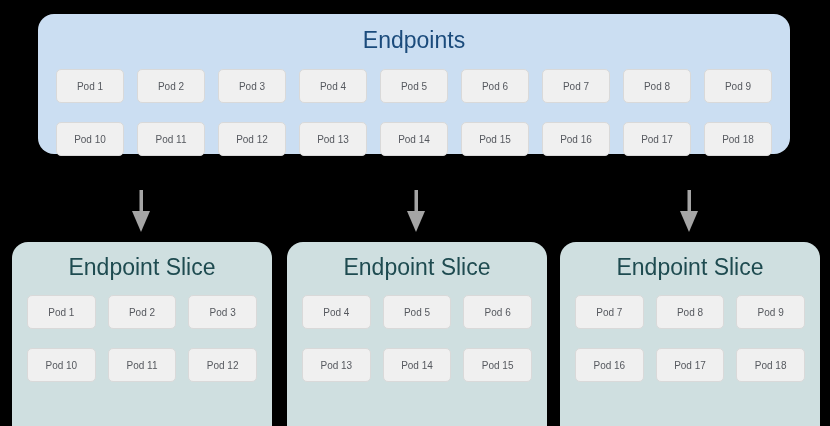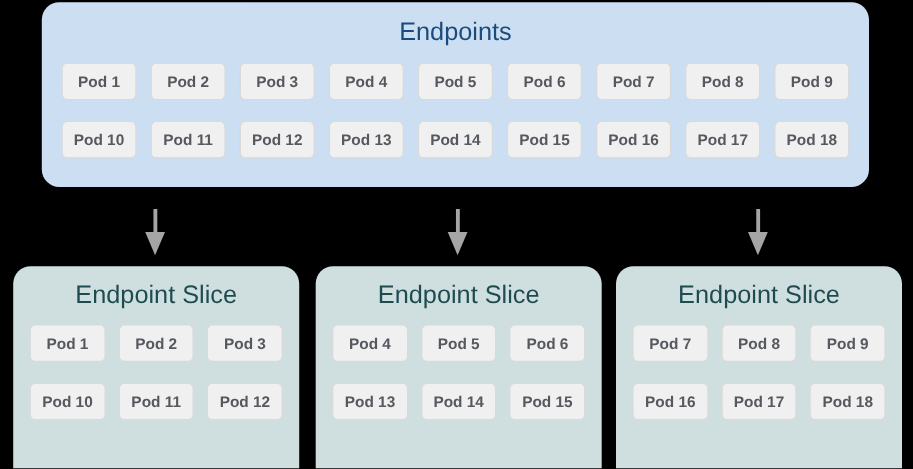--- a/index.html
+++ b/index.html
@@ -23,22 +23,22 @@
     position: relative;
     width: 830px;
     height: 426px;
     background: var(--page_bg);
     overflow: hidden;
   }
 
   
   .endpoints-box {
     position: absolute;
-    left: 38px; top: 2px;
-    width: 752px; height: 168px;
+    left: 38px; top: 14px;
+    width: 752px; height: 140px;
     background: var(--endpoints_bg);
     border-radius: 16px;
   }
   .endpoints-box .box-title {
     margin: 12px 0 0;
     text-align: center;
     font-size: 23px;
     font-weight: 500;
     color: var(--endpoints_title);
     line-height: 28px;
@@ -56,26 +56,25 @@
     grid-template-columns: repeat(3, 1fr);
     margin: 14px 15px 0;
     column-gap: 12px;
   }
   .pod {
     height: 34px;
     background: var(--pod_bg);
     border: 1px solid var(--pod_border);
     border-radius: 5px;
     color: var(--pod_text);
-    font-size: 14px;
+    font-size: 10px;
     display: flex;
     align-items: center;
     justify-content: center;
     white-space: nowrap;
-    font-weight: bold;
   }
 
   
   .arrow {
     position: absolute;
     top: 190px;
     width: 20px;
     height: 42px;
     color: var(--arrow);
   }

